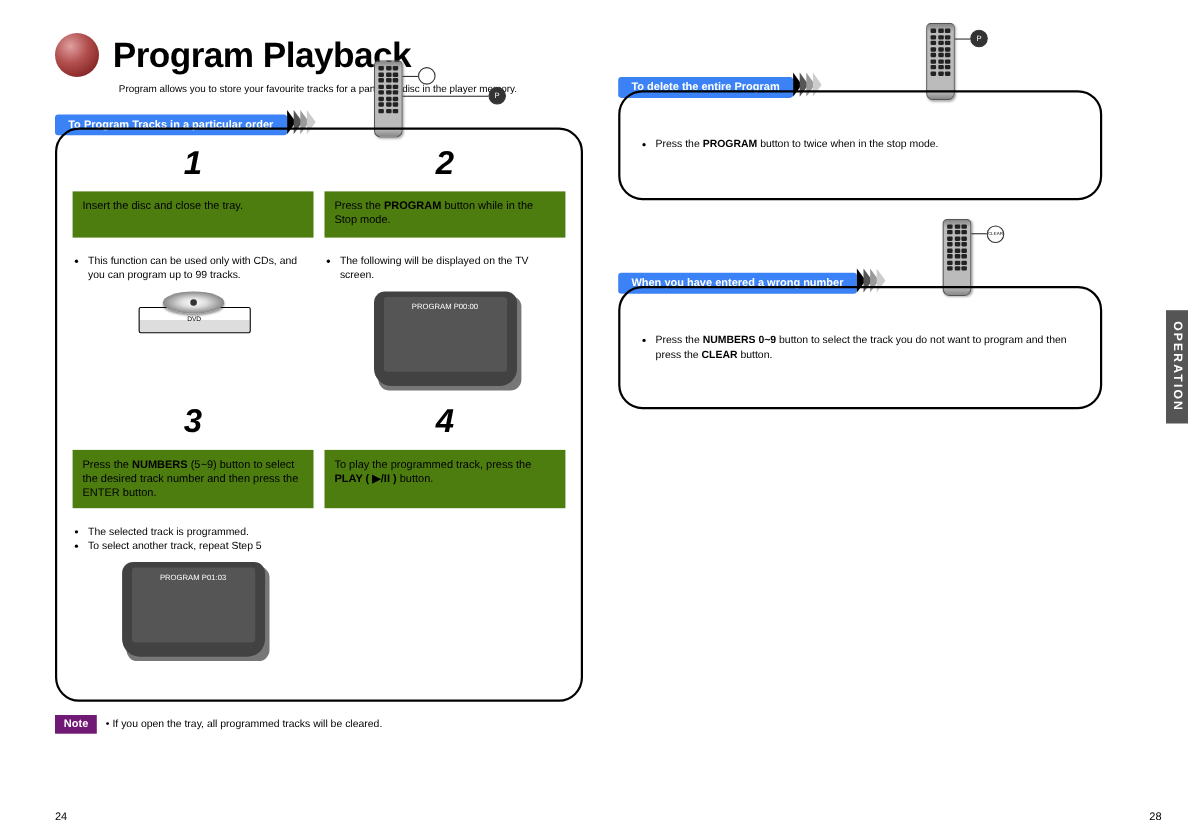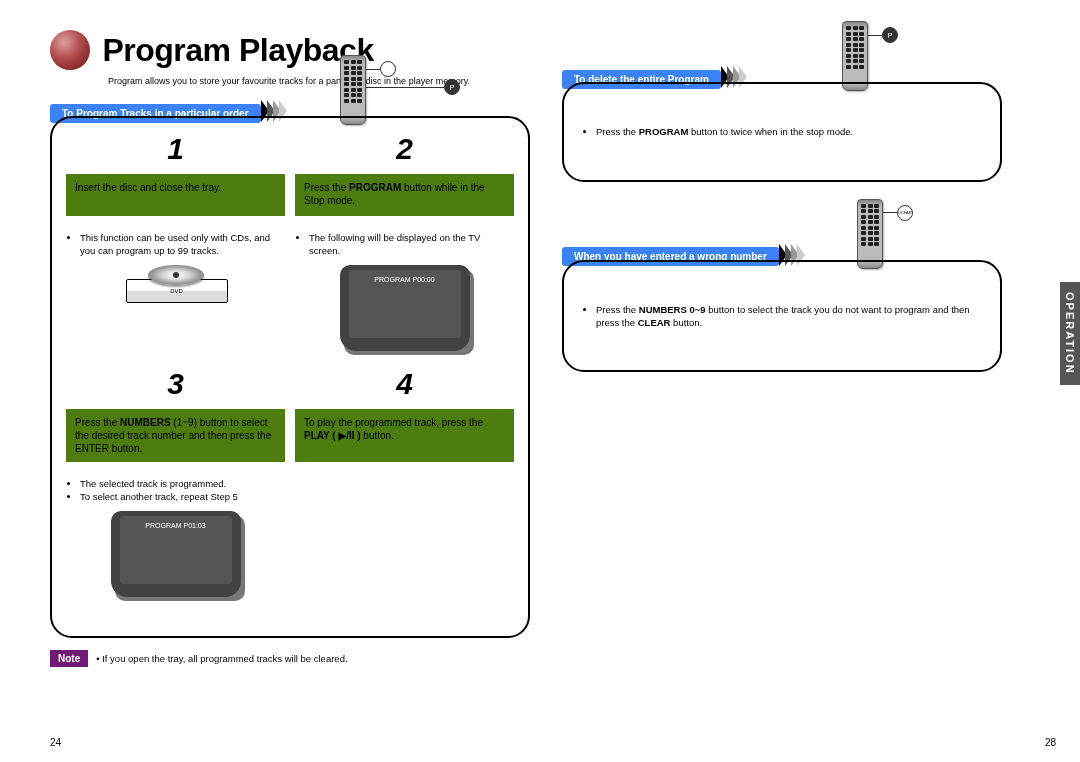--- a/index.html
+++ b/index.html
@@ -303,21 +303,21 @@
             <div class="tv-front">
                 <div class="tv-screen">PROGRAM  P00:00</div>
               </div>
           </div>
         </div>
 
         <div class="step-num">3</div>
         <div class="step-num">4</div>
 
         <div class="greybar">
-          <span>Press the </span><b>NUMBERS</b><span> (1~9) button to select the desired track number and then press the ENTER button.</span>
+          <span>Press the </span><b>NUMBERS</b><span> (5~9) button to select the desired track number and then press the ENTER button.</span>
         </div>
         <div class="greybar">
           <span>To play the programmed track, press the </span><b>PLAY ( ▶/II  )</b><span> button.</span>
         </div>
 
         <div>
           <ul class="notes">
             <li>The selected track is programmed.</li>
             <li>To select another track, repeat Step 5</li>
           </ul>

